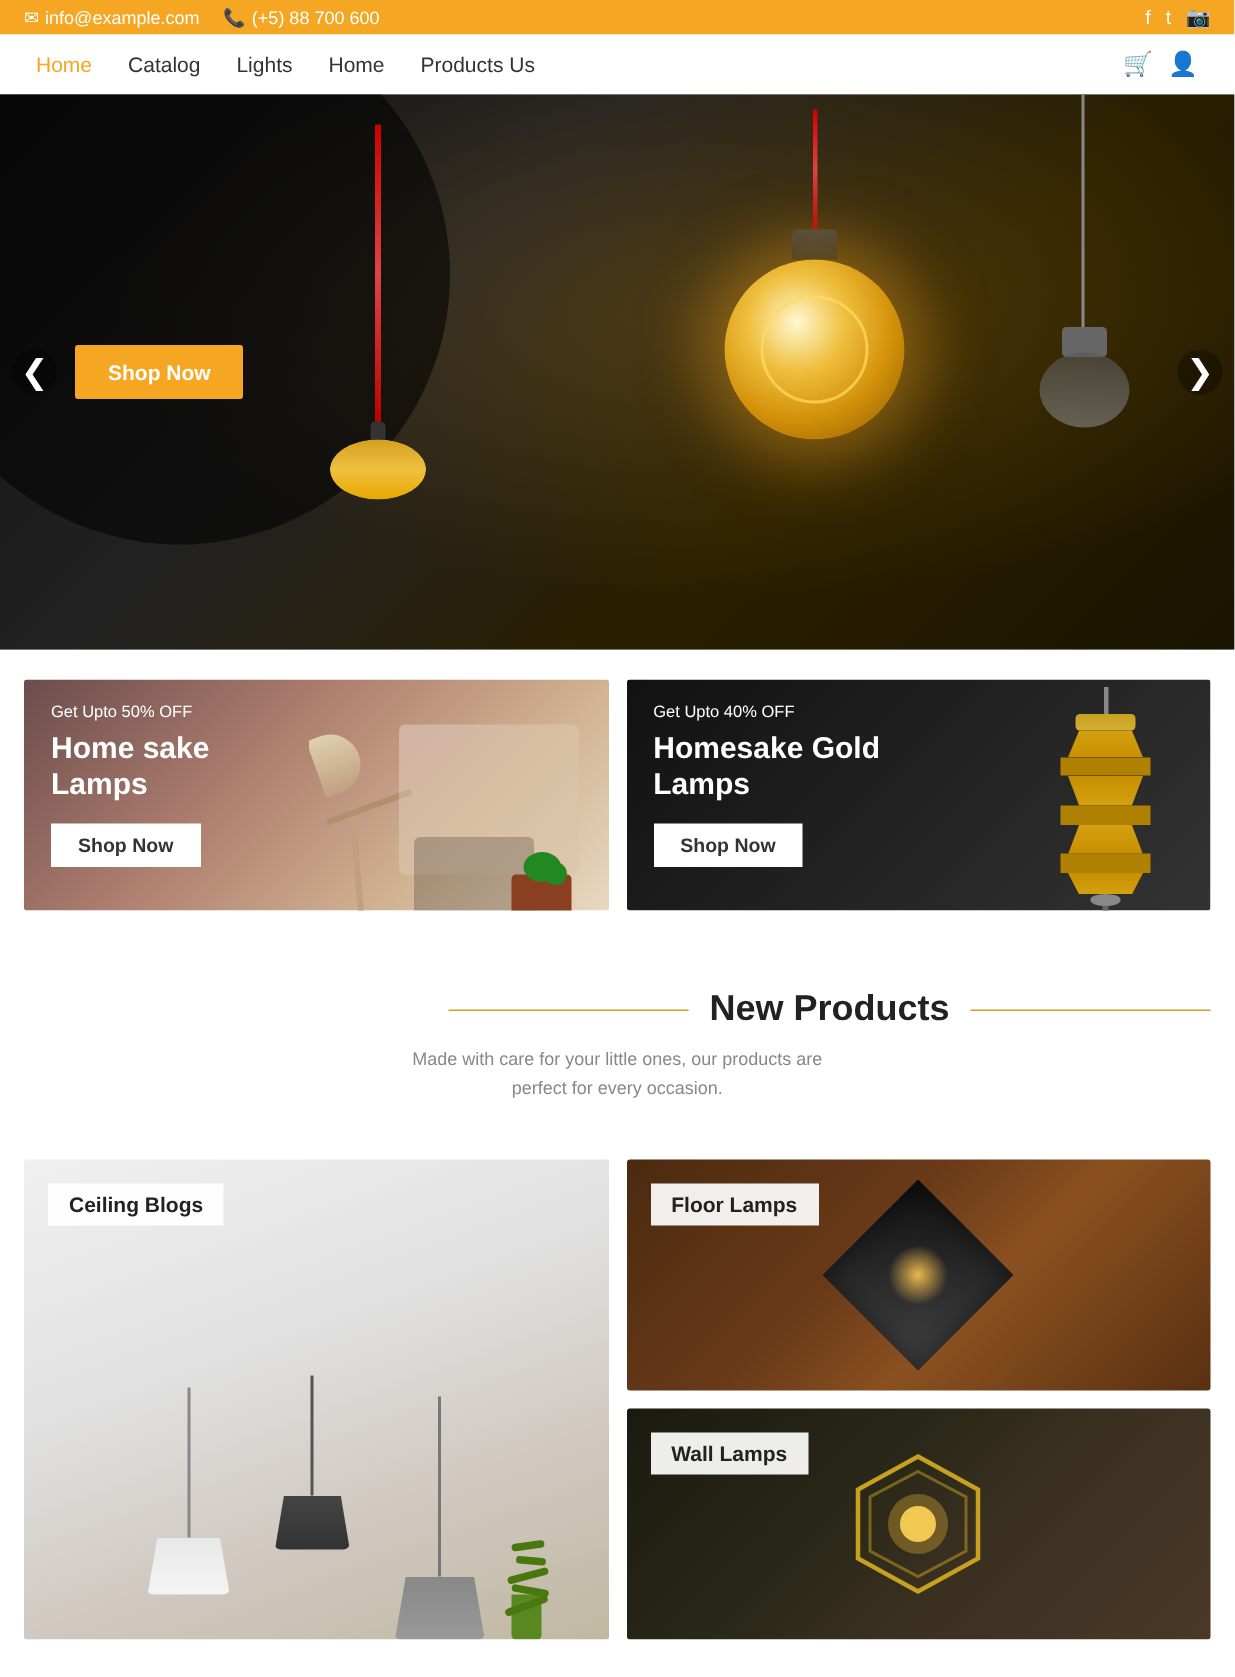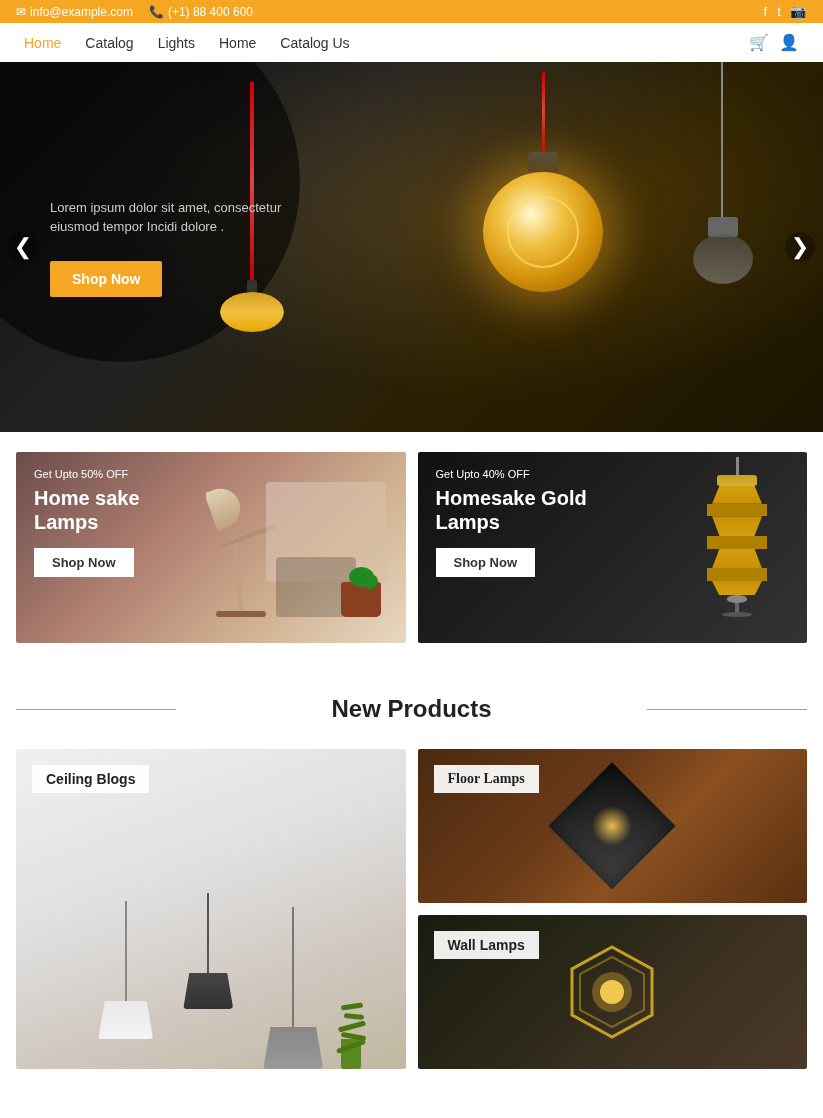--- a/index.html
+++ b/index.html
@@ -113,21 +113,21 @@
     
     .promo-section {
       display: flex;
       gap: 0;
       margin: 20px 16px;
       gap: 12px;
     }
     .promo-card {
       flex: 1;
       position: relative;
-      height: 191px;
+      height: 154px;
       overflow: hidden;
       border-radius: 2px;
     }
     .promo-card-bg {
       width: 100%;
       height: 100%;
       display: flex;
       align-items: center;
       justify-content: flex-end;
     }
@@ -165,21 +165,21 @@
     }
 
     
     .new-products-section {
       padding: 32px 16px 16px;
       text-align: center;
     }
     .section-header {
       display: flex;
       align-items: center;
-      justify-content: space-between;
+      justify-content: flex-end;
       gap: 14px;
       margin-bottom: 10px;
     }
     .section-line {
       flex: 1;
       max-width: 160px;
       height: 1px;
       background: #d4a020;
     }
     .section-title {
@@ -216,21 +216,20 @@
     }
     .product-card.large {
       height: 320px;
       background: linear-gradient(160deg, #f0f0f0 0%, #e0e0e0 40%, #d0c8c0 70%, #c0b8a0 100%);
     }
     .product-card.medium {
       height: 154px;
     }
     .product-card.floor {
       background: linear-gradient(135deg, #4a2a10 0%, #6a3a18 40%, #8a5020 60%, #5a3010 100%);
-      font-family: Liberation Serif, serif;
     }
     .product-card.wall {
       background: linear-gradient(135deg, #1a1a10 0%, #2a2818 40%, #3a3020 60%, #4a3828 100%);
     }
     .product-label {
       position: absolute;
       top: 16px;
       left: 16px;
       background: rgba(255,255,255,0.92);
       padding: 6px 14px;
@@ -310,37 +309,37 @@
 <body>
 
 <div class="top-bar">
   <div class="top-bar-left">
     <span>
       <span>✉</span>
       <span>info@example.com</span>
     </span>
     <span>
       <span>📞</span>
-      <span>(+1) 88 400 600</span>
+      <span>(+5) 88 700 600</span>
     </span>
   </div>
   <div class="top-bar-right">
     <span class="social-icon">f</span>
     <span class="social-icon">t</span>
     <span class="social-icon">📷</span>
   </div>
 </div>
 
 <nav class="nav">
   <div class="nav-links">
     <a href="#" class="active">Home</a>
     <a href="#">Catalog</a>
     <a href="#">Lights</a>
     <a href="#">Home</a>
-    <a href="#">Catalog Us</a>
+    <a href="#">Products Us</a>
   </div>
   <div class="nav-icons">
     <span>🛒</span>
     <span>👤</span>
   </div>
 </nav>
 
 <div class="hero">
   <div class="hero-bg"></div>
   <div class="hero-dark-circle"></div>
@@ -355,21 +354,20 @@
     <div class="globe-bulb">
       <div class="globe-filament"></div>
     </div>
   </div>
 
   <div style="position:absolute;right:100px;top:0;width:2px;height:160px;background:#888;z-index:1;"></div>
   <div style="position:absolute;right:85px;top:155px;width:30px;height:20px;background:#666;border-radius:3px;z-index:1;"></div>
   <div style="position:absolute;right:70px;top:172px;width:60px;height:50px;background:linear-gradient(180deg,#555,#888);border-radius:50%;z-index:1;opacity:0.6;"></div>
 
   <div class="hero-content">
-    <p class="hero-desc">Lorem ipsum dolor sit amet, consectetur eiusmod tempor Incidi dolore .</p>
     <button class="hero-btn">Shop Now</button>
   </div>
 
   <div class="hero-arrow left">❮</div>
   <div class="hero-arrow right">❯</div>
 </div>
 
 <div class="promo-section">
 
   <div class="promo-card card1">
@@ -420,20 +418,21 @@
     </div>
   </div>
 </div>
 
 <div class="new-products-section">
   <div class="section-header">
     <div class="section-line"></div>
     <h2 class="section-title">New Products</h2>
     <div class="section-line"></div>
   </div>
+  <p class="section-subtitle">Made with care for your little ones, our products are<br>perfect for every occasion.</p>
 </div>
 
 <div class="product-grid">
 
   <div class="product-col-left">
     <div class="product-card large">
 
       <div class="ceiling-lights-deco">
 
         <div style="display:flex;flex-direction:column;align-items:center;margin-bottom:30px;">

